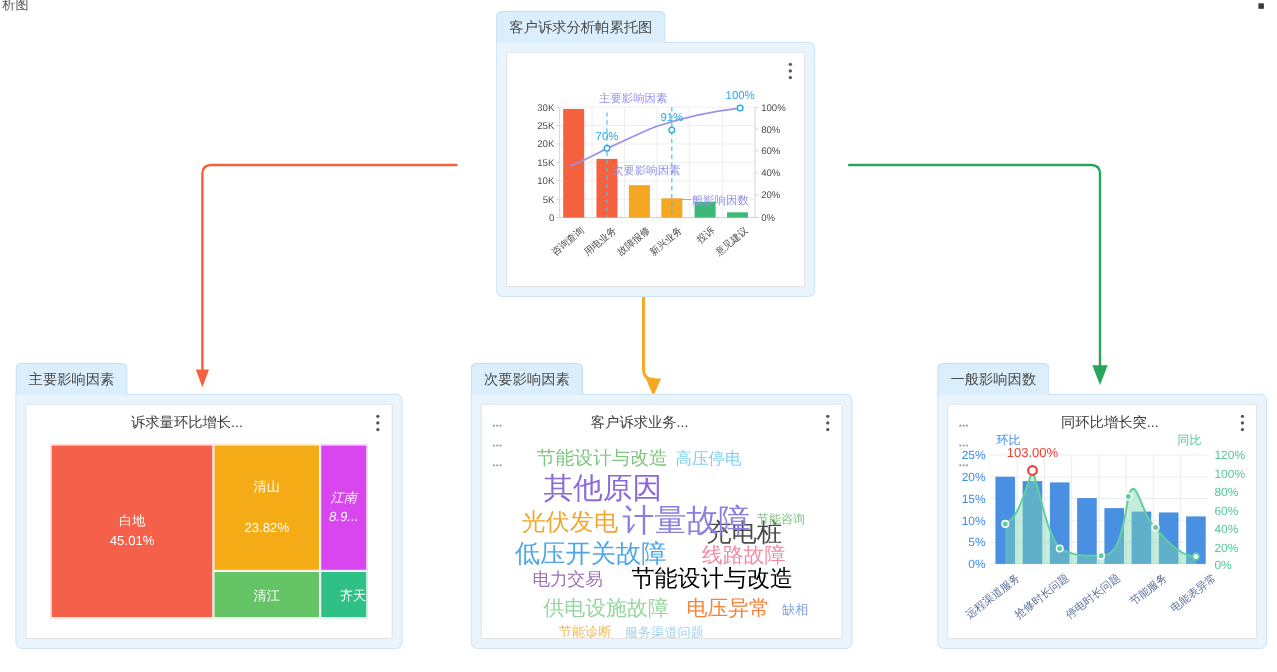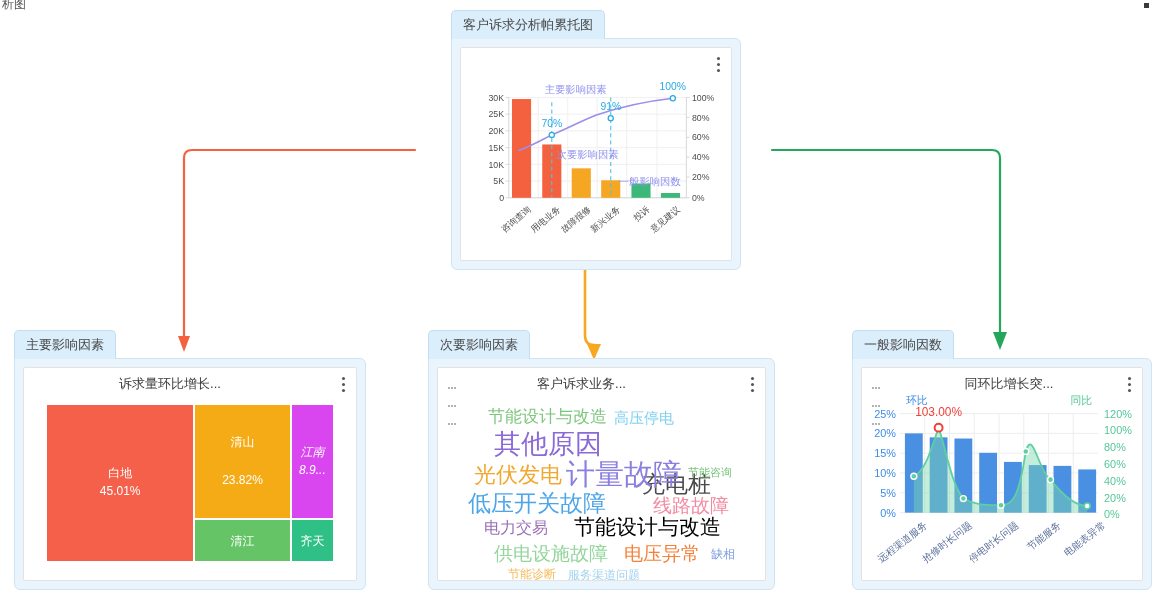--- a/index.html
+++ b/index.html
@@ -217,21 +217,21 @@
 
           <div class="tm-cell" style="left:85%;top:0;width:15%;height:73%;background:#d946ef;font-style:italic;">
             <div class="tm-name">江南</div>
             <div class="tm-val">8.9...</div>
           </div>
 
           <div class="tm-cell" style="left:51.5%;top:73%;width:33.5%;height:27%;background:#64c466;">
             <div class="tm-name">清江</div>
           </div>
 
-          <div class="tm-cell" style="left:85%;top:73%;width:15%;height:27%;background:#2fc086;">
+          <div class="tm-cell" style="left:85%;top:73%;width:15%;height:27%;background:#2fc086;align-items:flex-end;">
             <div class="tm-name">齐天</div>
           </div>
         </div>
       </div>
     </div>
   </div>
 
   <div class="panel" style="left:428px;top:330px;width:347px;">
     <div class="panel-tab">次要影响因素</div>
     <div class="panel-body" style="height:232px;">
@@ -248,21 +248,21 @@
 
         <div class="wc">
           <span style="left:42px;top:10px;font-size:17px;color:#7dc67d;">节能设计与改造</span>
           <span style="left:168px;top:12px;font-size:15px;color:#7fd0ef;">高压停电</span>
           <span style="left:48px;top:33px;font-size:27px;color:#8b6ad8;">其他原因</span>
           <span style="left:196px;top:39px;font-size:23px;color:#4a4a4a;margin-top:36px;">充电桩</span>
           <span style="left:28px;top:66px;font-size:22px;color:#f2a72e;">光伏发电</span>
           <span style="left:120px;top:62px;font-size:29px;color:#8b7fe0;">计量故障</span>
           <span style="left:242px;top:69px;font-size:11px;color:#77c47a;">节能咨询</span>
           <span style="left:22px;top:94px;font-size:23px;color:#4da6e8;">低压开关故障</span>
-          <span style="left:207px;top:98px;font-size:19px;color:#f38aa0;">线路故障</span>
+          <span style="left:192px;top:98px;font-size:19px;color:#f38aa0;">线路故障</span>
           <span style="left:38px;top:122px;font-size:16px;color:#9b6fb5;">电力交易</span>
           <span style="left:128px;top:118px;font-size:21px;color:#000000;">节能设计与改造</span>
           <span style="left:48px;top:146px;font-size:19px;color:#93d69b;">供电设施故障</span>
           <span style="left:178px;top:146px;font-size:19px;color:#f5813a;">电压异常</span>
           <span style="left:265px;top:150px;font-size:12px;color:#7e9fe0;">缺相</span>
           <span style="left:62px;top:170px;font-size:12px;color:#f3bb5c;">节能诊断</span>
           <span style="left:122px;top:171px;font-size:12px;color:#9fd2ef;">服务渠道问题</span>
         </div>
       </div>
     </div>

